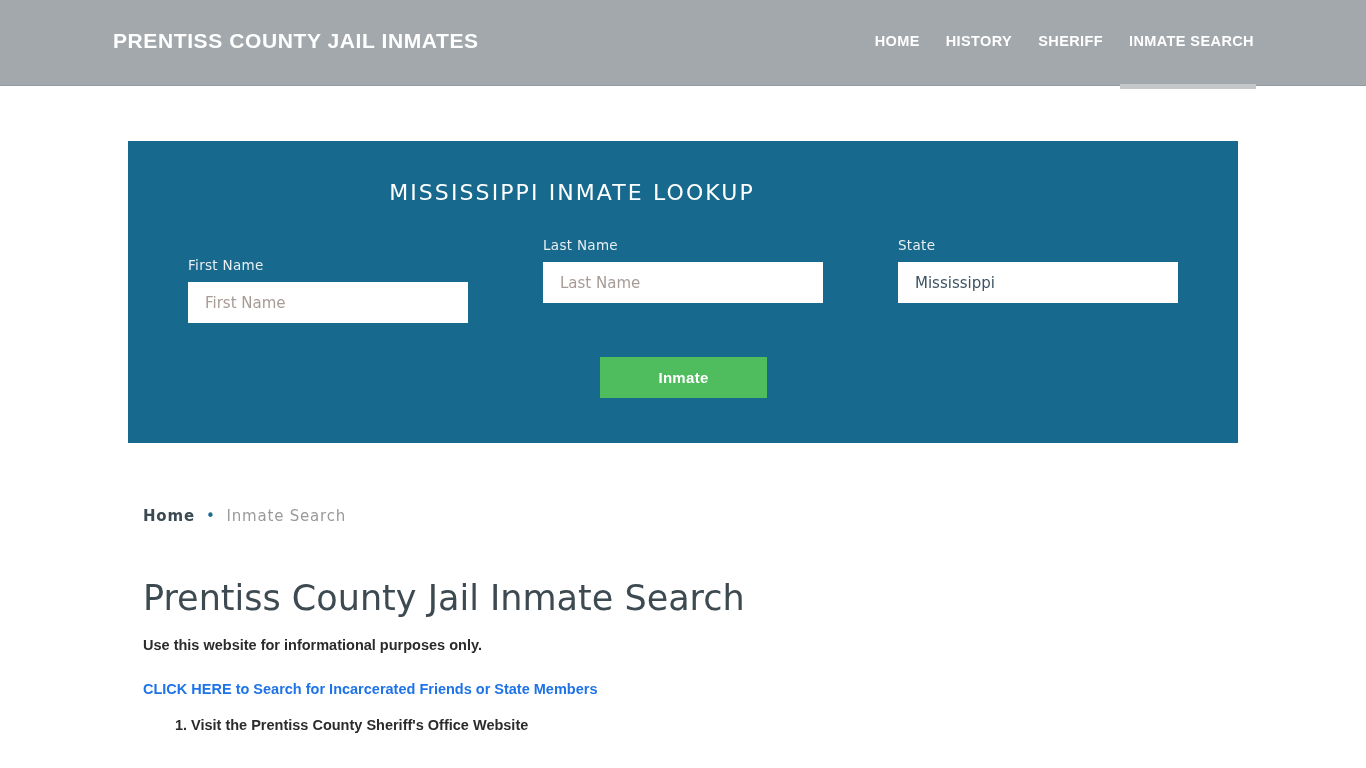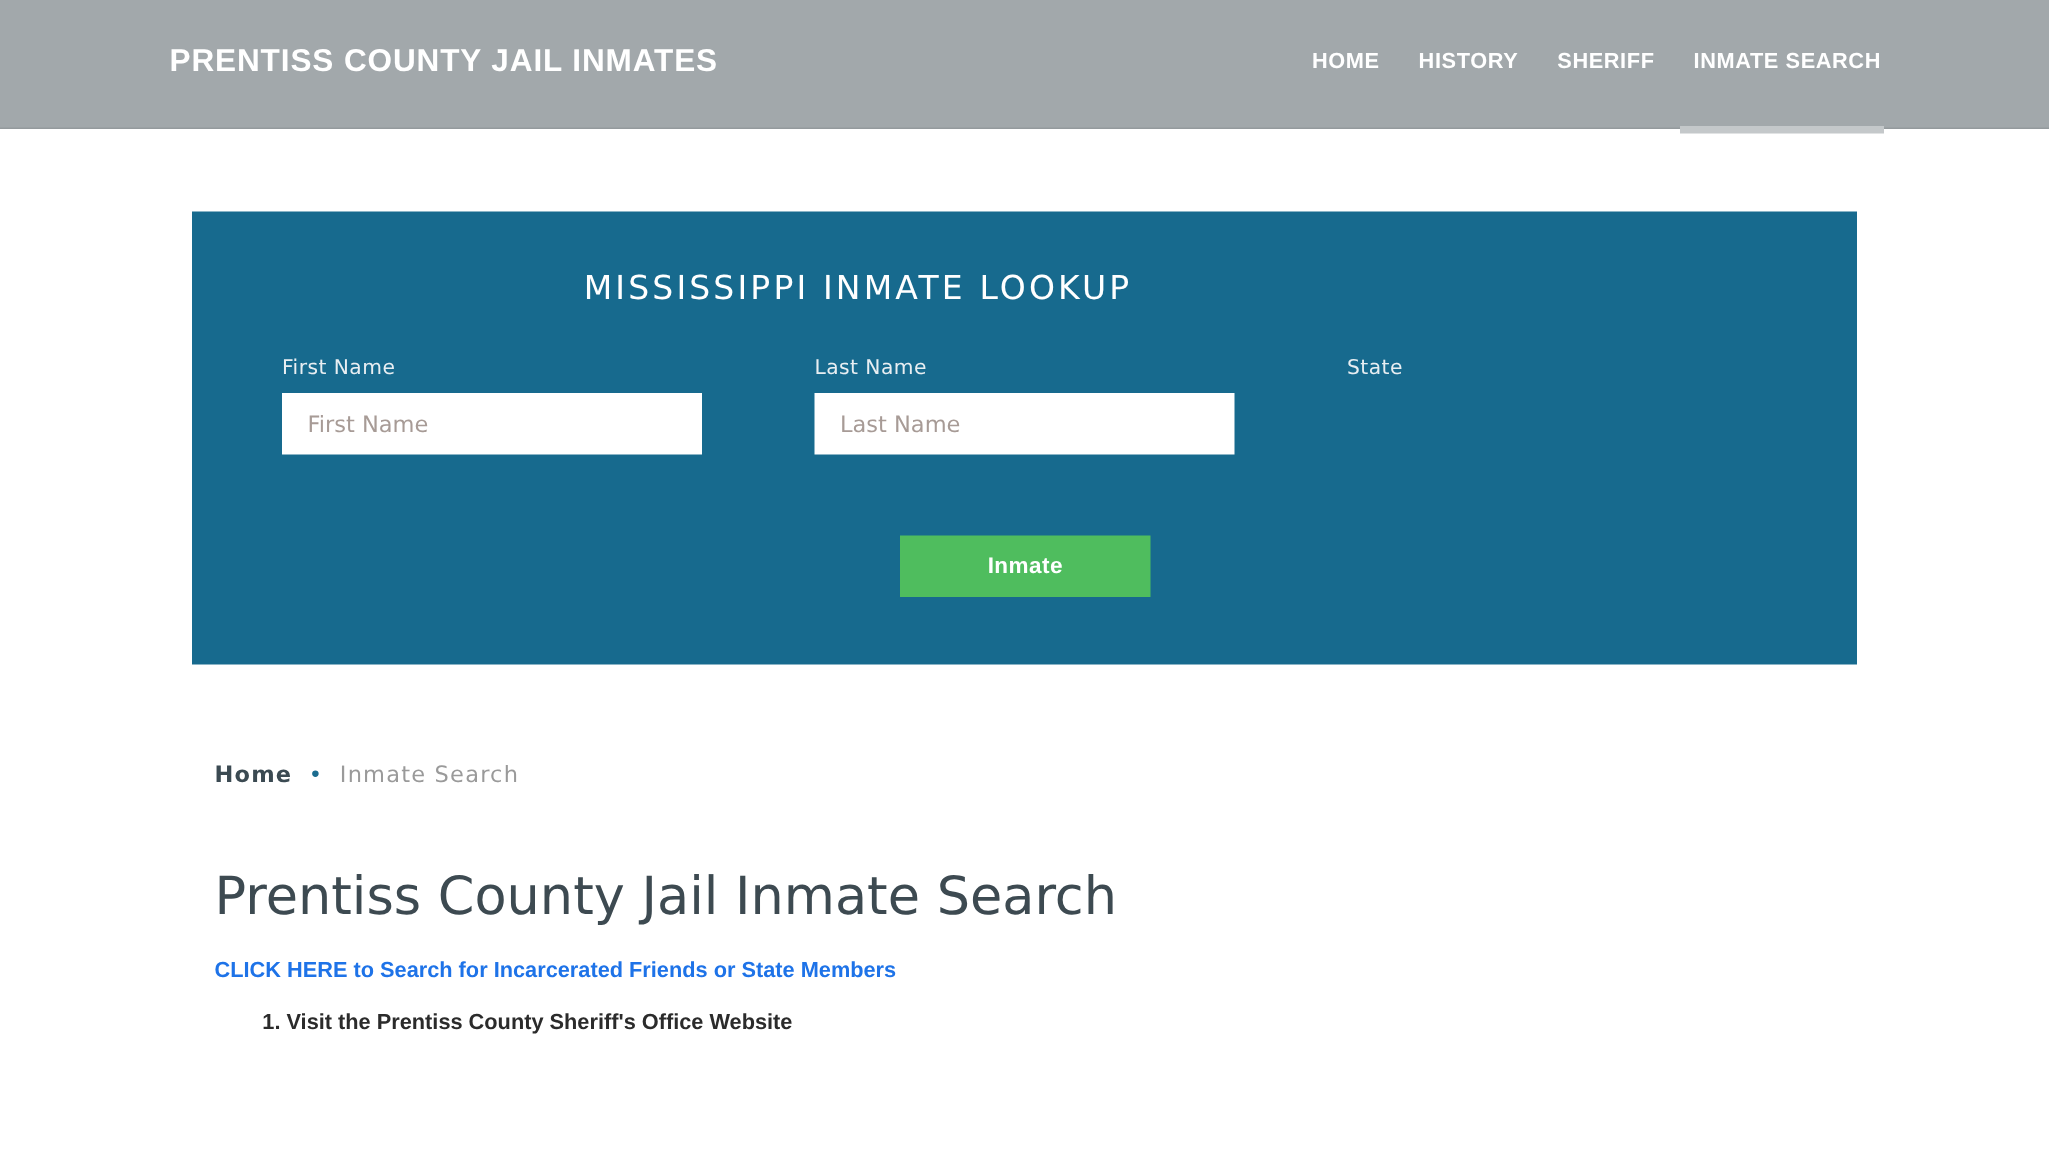--- a/index.html
+++ b/index.html
@@ -91,21 +91,21 @@
     font-family: "DejaVu Sans", sans-serif;
     font-size: 22px;
     font-weight: normal;
     letter-spacing: 2.1px;
     color: #ffffff;
   }
   .field {
     position: absolute;
     top: 96px;
   }
-  .field-first  { left: 60px;  }
+  .field-first  { left: 60px; margin-top: 20px;  }
   .field-last   { left: 415px; }
   .field-state  { left: 770px; }
   .field-label {
     font-family: "DejaVu Sans", sans-serif;
     font-size: 13.5px;
     color: #e8eef2;
     letter-spacing: 0.3px;
     display: block;
     margin-bottom: 9px;
   }
@@ -243,32 +243,34 @@
     <input class="field-input" type="text" placeholder="First Name" style="">
   </div>
 
   <div class="field field-last">
     <span class="field-label">Last Name</span>
     <input class="field-input" type="text" placeholder="Last Name" style="">
   </div>
 
   <div class="field field-state">
     <span class="field-label">State</span>
+    <input class="field-input" type="text" value="Mississippi" style="">
   </div>
 
   <button class="search-button">Inmate</button>
 </section>
 
 <div class="breadcrumb">
   <a class="crumb-home" href="#">Home</a>
   <span class="crumb-sep">•</span>
   <span class="crumb-current">Inmate Search</span>
 </div>
 
 <h1 class="page-title">Prentiss County Jail Inmate Search</h1>
 
 <div class="body-copy">
+  <p>Use this website for informational purposes only.</p>
   <a class="body-link" href="#">CLICK HERE to Search for Incarcerated Friends or State Members</a>
 
   <ol class="resource-list">
     <li>Visit the Prentiss County Sheriff's Office Website</li>
   </ol>
 </div>
 
 </body></html>

